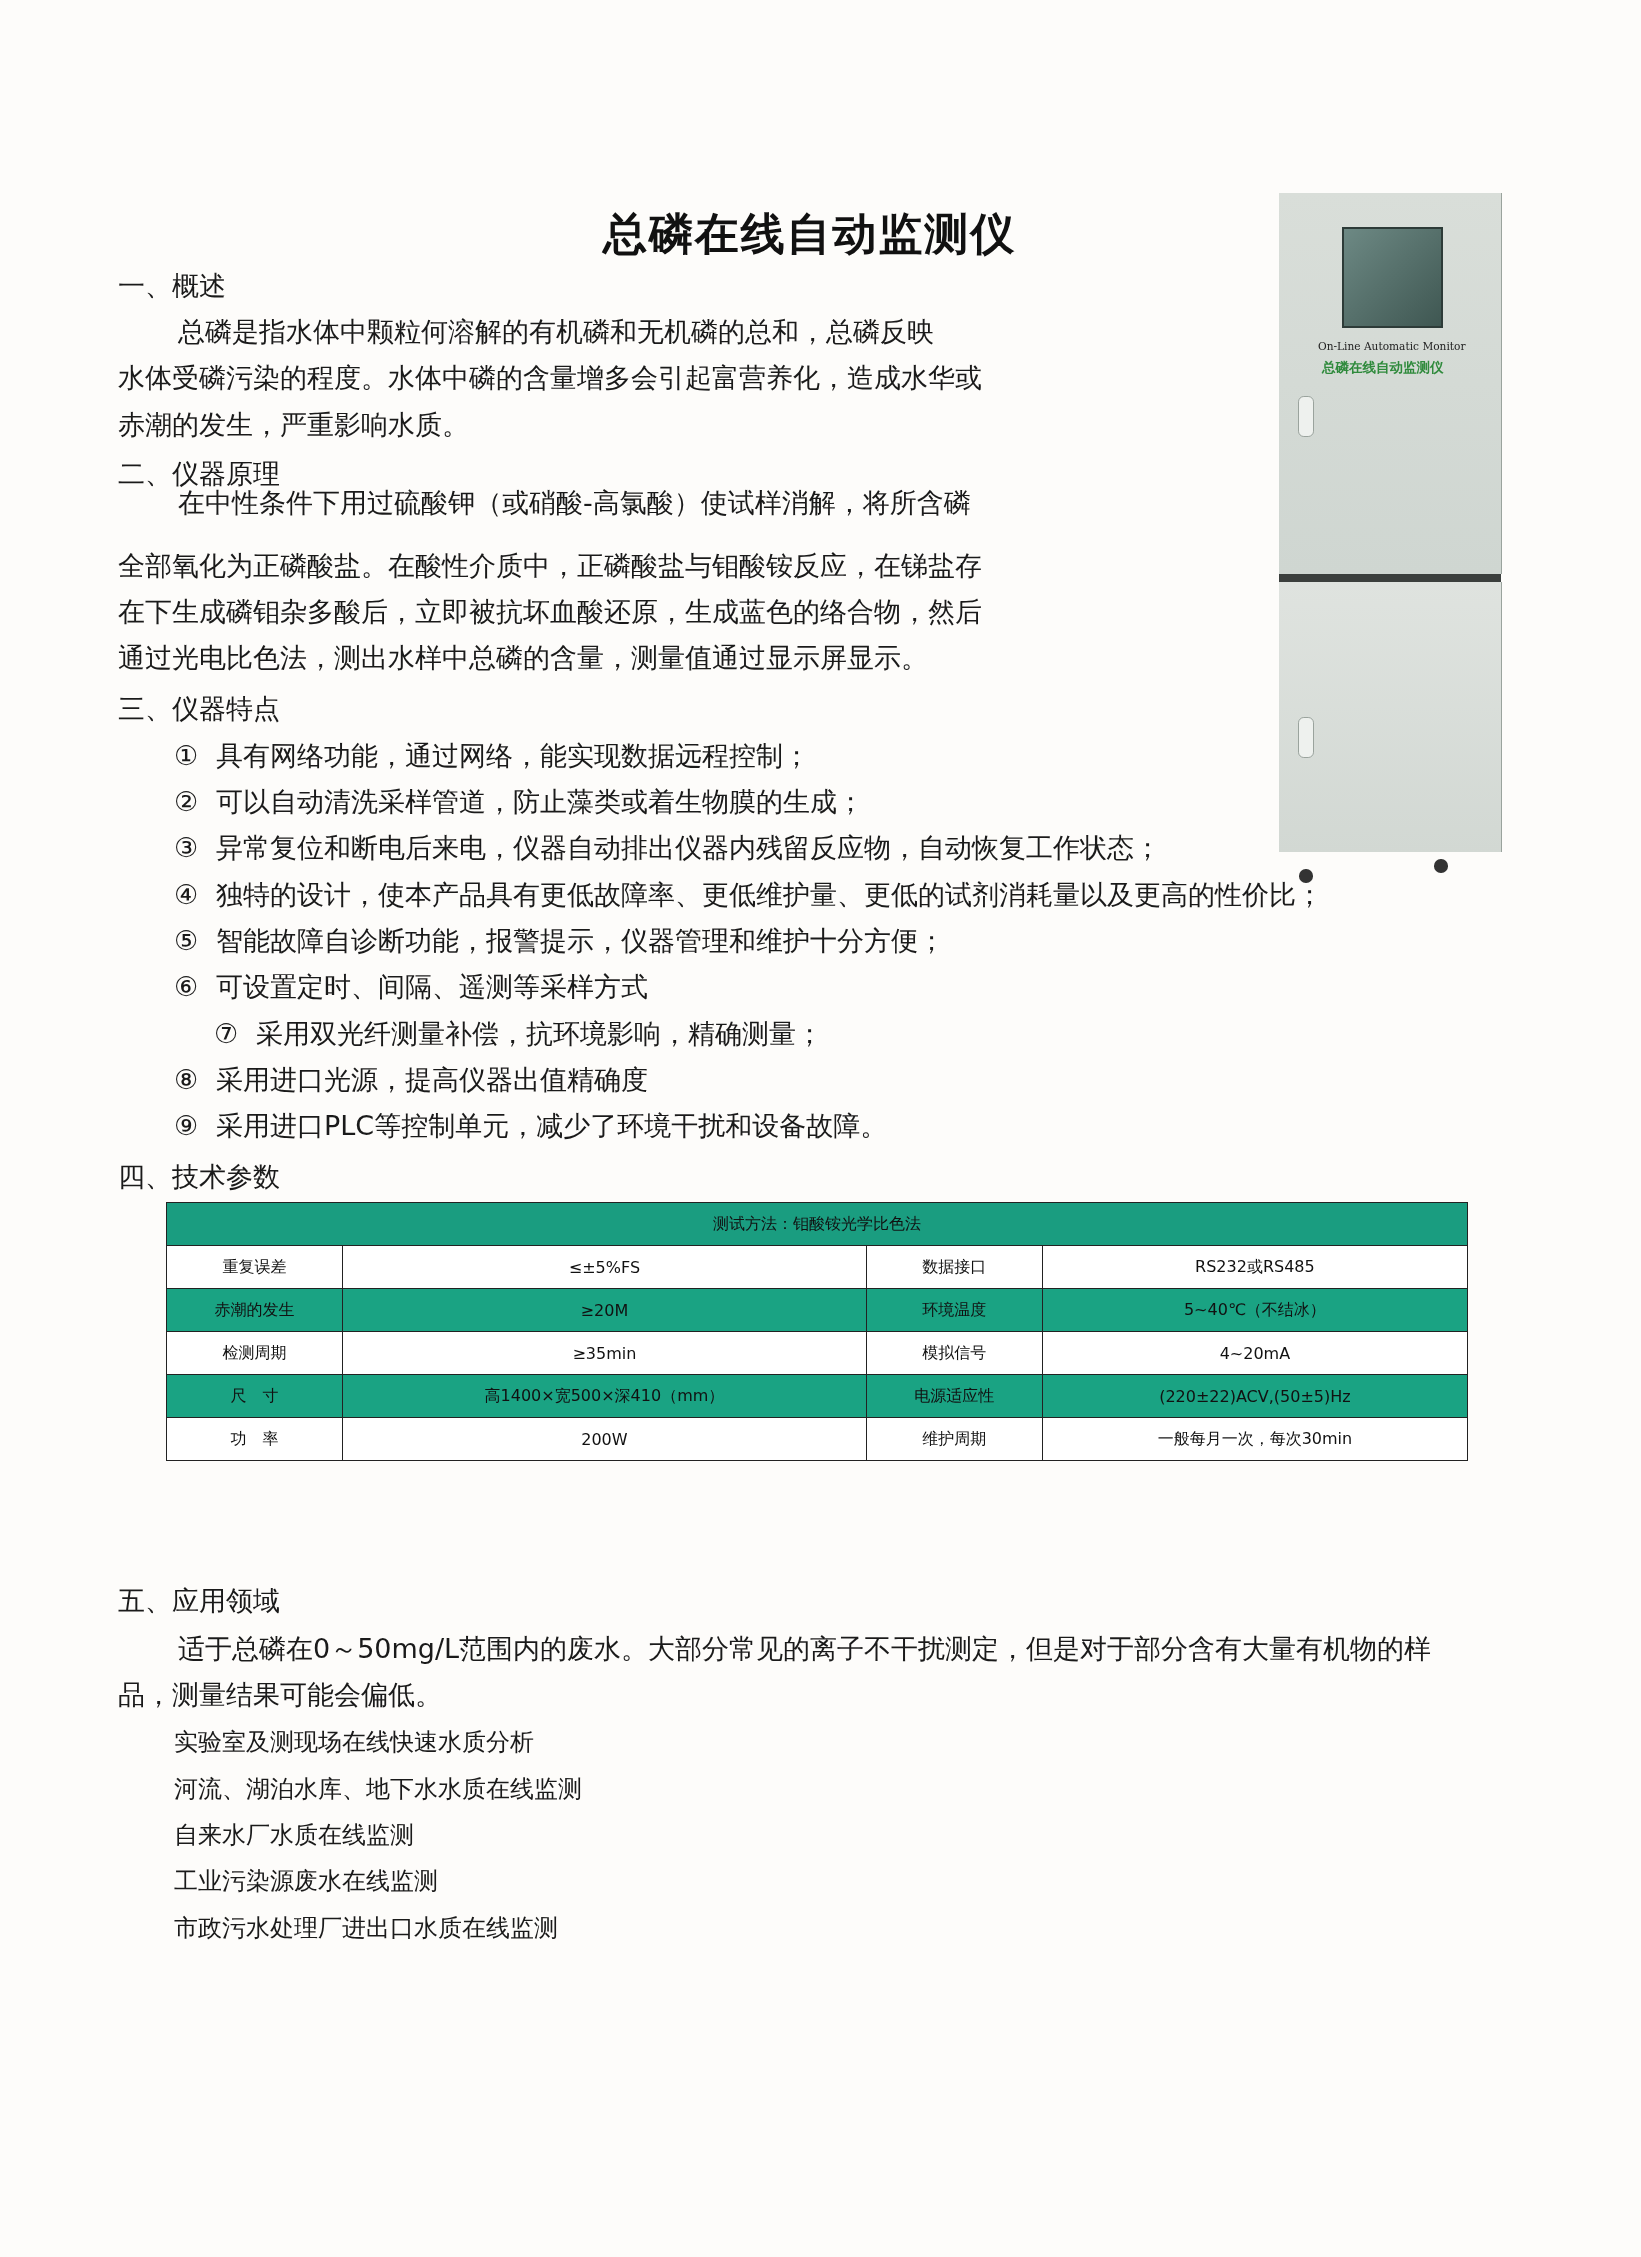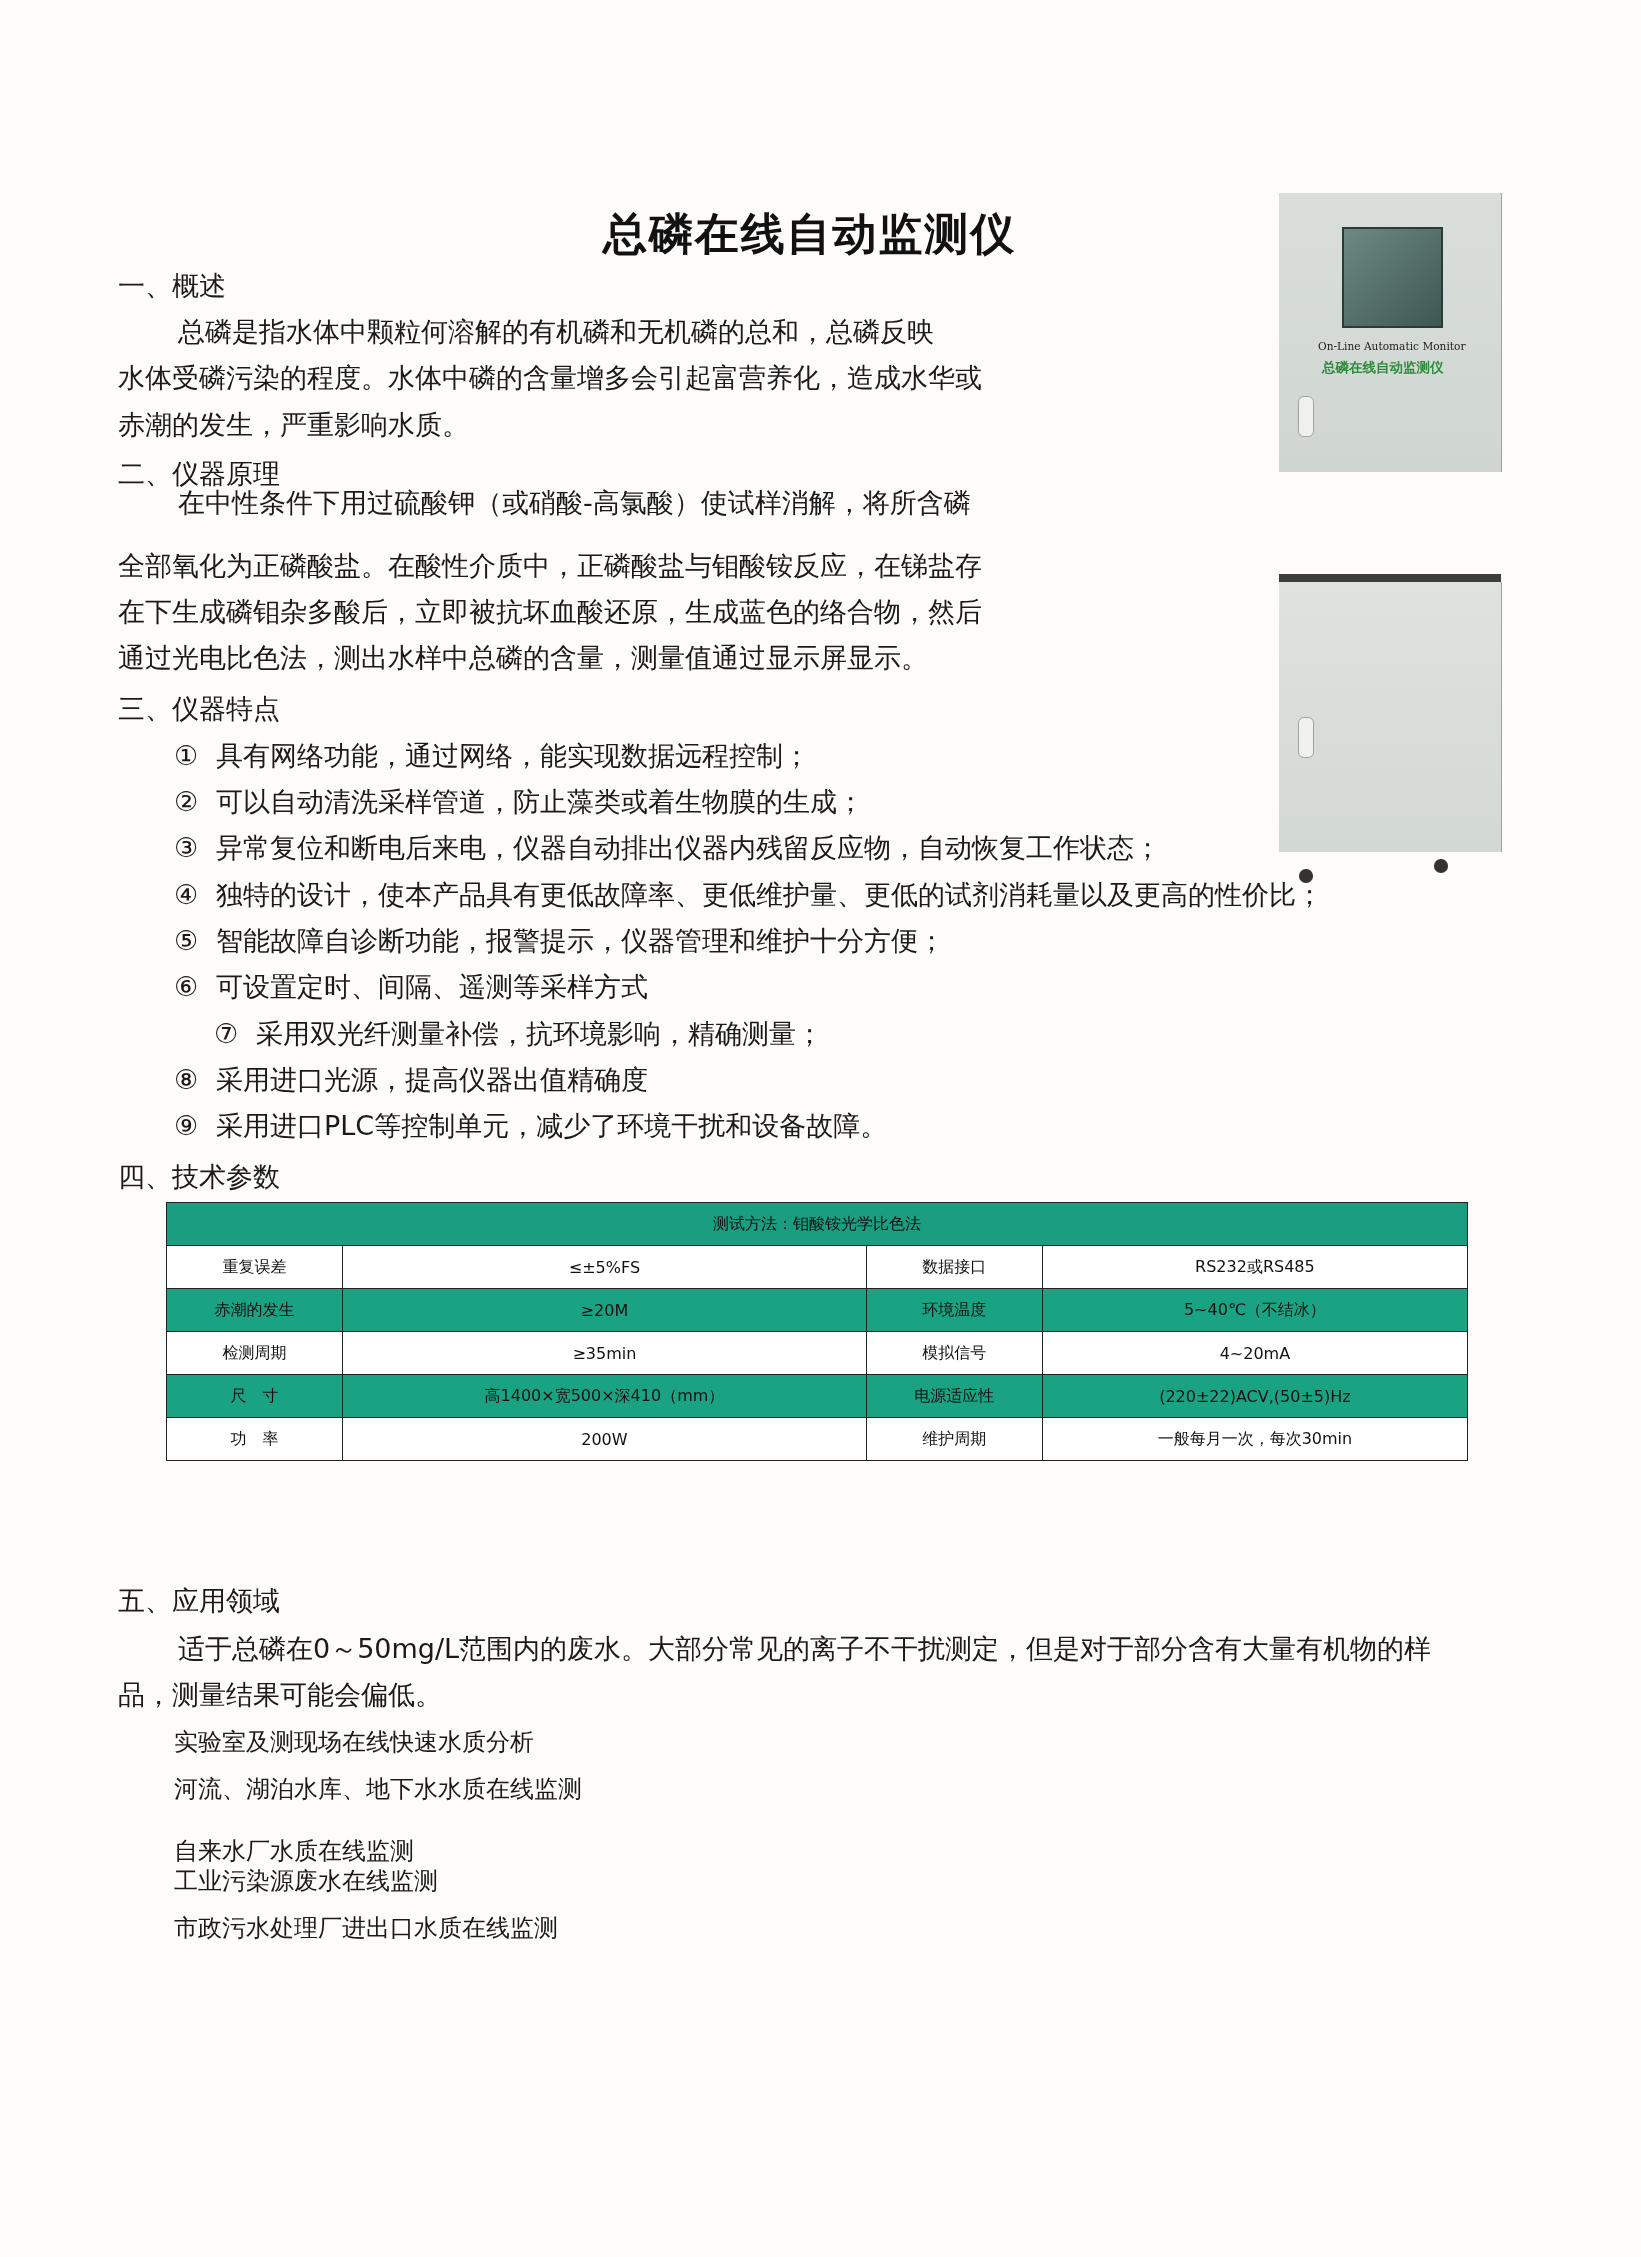--- a/index.html
+++ b/index.html
@@ -29,21 +29,21 @@
   .feat {
     position: absolute; left: 174px; font-size: 27px; white-space: nowrap;
   }
   .feat .num { display: inline-block; width: 42px; }
   .app {
     position: absolute; left: 174px; font-size: 24px; white-space: nowrap;
   }
 
   
   .product { position: absolute; left: 1202px; top: 193px; width: 319px; height: 695px; }
-  .cab-top { position: absolute; left: 77px; top: 0; width: 222px; height: 279px;
+  .cab-top { position: absolute; left: 77px; top: 0; width: 222px; height: 381px;
      background: linear-gradient(180deg,#d9ded9,#cfd6d1); border-right:1.9px solid #9aa39d; }
   .cab-screen { position: absolute; left: 63px; top: 34px; width: 97px; height: 97px;
      background: linear-gradient(135deg,#6d8984,#3f5752); border: 2.9px solid #2d3b38; }
   .cab-label-en { position: absolute; left: 39px; top: 147px; font-size: 10.6px; color:#222;
      font-family: "DejaVu Serif", serif; white-space: nowrap; }
   .cab-label-cn { position: absolute; left: 43px; top: 166px; font-size: 13.5px; color:#2f8a3c;
      white-space: nowrap; font-weight: bold; }
   .cab-handle { position: absolute; left: 19.3px; top: 203px; width: 13.5px; height: 39px;
      background:#eef1ee; border:1.9px solid #9aa39d; border-radius: 5.8px; }
   .cab-gap { position: absolute; left: 77px; top: 381px; width: 222px; height: 7.7px; background:#3b3f3d; }
@@ -146,16 +146,16 @@
     <td>一般每月一次，每次30min</td>
   </tr>
 </tbody>
   </table>
 
 <div class="h" style="top:1583px;">五、应用领域</div>
 <div class="p indent" style="top:1626px;">适于总磷在0～50mg/L范围内的废水。大部分常见的离子不干扰测定，但是对于部分含有大量有机物的样</div>
 <div class="p" style="top:1672px;">品，测量结果可能会偏低。</div>
 <div class="app" style="top:1726px;">实验室及测现场在线快速水质分析</div>
 <div class="app" style="top:1773px;">河流、湖泊水库、地下水水质在线监测</div>
-<div class="app" style="top:1819px;margin-top:16px;">自来水厂水质在线监测</div>
+<div class="app" style="top:1819px;">自来水厂水质在线监测</div>
 <div class="app" style="top:1865px;">工业污染源废水在线监测</div>
 <div class="app" style="top:1912px;">市政污水处理厂进出口水质在线监测</div>
 
 
 </body></html>

